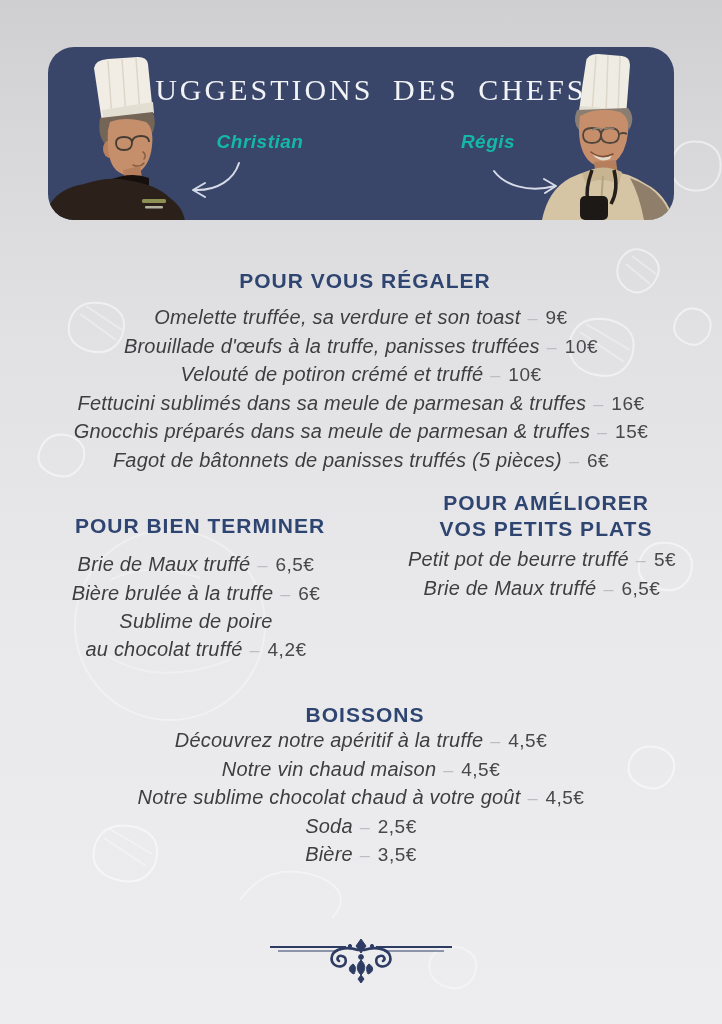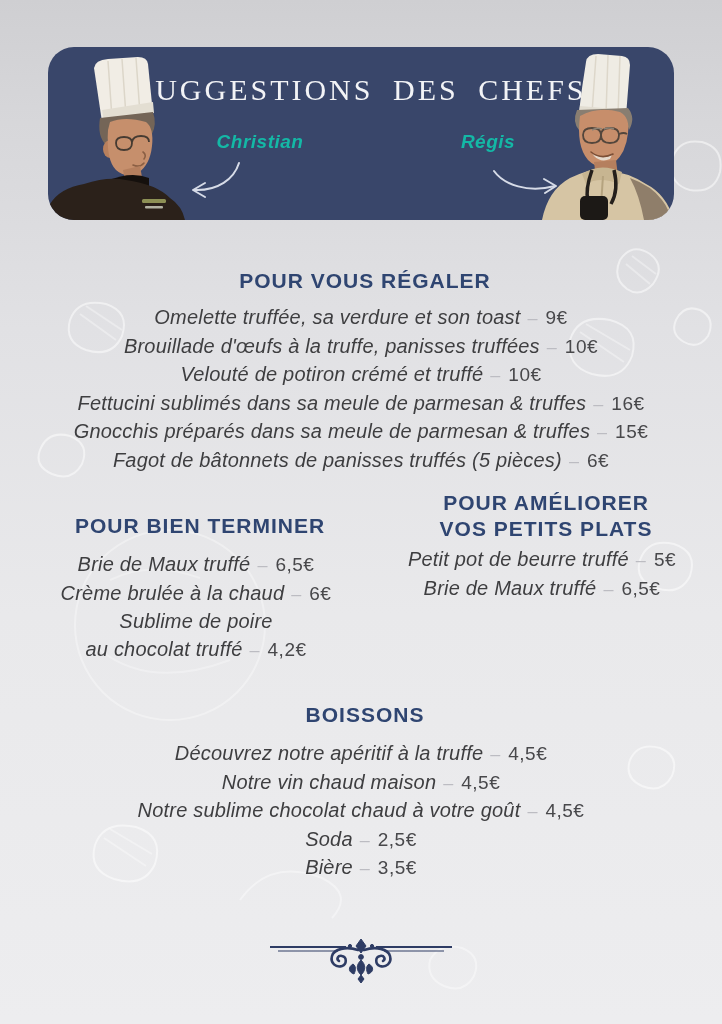--- a/index.html
+++ b/index.html
@@ -48,21 +48,21 @@
   .sec-regaler .items { margin-top:11px; }
 
   .sec-terminer  { position:absolute; top:514px; left:28px;  width:336px; }
   .sec-terminer .items { margin-top:13px; }
 
   .sec-ameliorer { position:absolute; top:490px; left:382px; width:320px; }
   .sec-ameliorer .section-title { line-height:26px; }
   .sec-ameliorer .items { margin-top:4px; }
 
   .sec-boissons { position:absolute; top:703px; left:0; width:722px; }
-  .sec-boissons .items { margin-top:13px; }
+  .sec-boissons .items { }
 
   .ornament { position:absolute; top:936px; left:0; width:722px; text-align:center; }
 </style>
 </head>
 <body>
 
 <div class="page">
 
   <svg class="watermark" width="722" height="1024" viewBox="0 0 722 1024">
     <g fill="none" stroke="#ffffff" stroke-width="2" stroke-opacity="0.5">
@@ -149,21 +149,21 @@
       <div class="item"><span class="dish">Fettucini sublimés dans sa meule de parmesan &amp; truffes</span><span class="dash">–</span><span class="price">16€</span></div>
       <div class="item"><span class="dish">Gnocchis préparés dans sa meule de parmesan &amp; truffes</span><span class="dash">–</span><span class="price">15€</span></div>
       <div class="item"><span class="dish">Fagot de bâtonnets de panisses truffés (5 pièces)</span><span class="dash">–</span><span class="price">6€</span></div>
     </div>
   </div>
 
   <div class="sec-terminer">
     <div class="section-title">POUR BIEN TERMINER</div>
     <div class="items">
       <div class="item"><span class="dish">Brie de Maux truffé</span><span class="dash">–</span><span class="price">6,5€</span></div>
-      <div class="item"><span class="dish">Crème brulée à la chaud</span><span class="dash">–</span><span class="price">6€</span></div>
+      <div class="item"><span class="dish">Bière brulée à la truffe</span><span class="dash">–</span><span class="price">6€</span></div>
       <div class="item"><span class="dish">Sublime de poire
 au chocolat truffé</span><span class="dash">–</span><span class="price">4,2€</span></div>
     </div>
   </div>
 
   <div class="sec-ameliorer">
     <div class="section-title">POUR AMÉLIORER
 VOS PETITS PLATS</div>
     <div class="items">
       <div class="item"><span class="dish">Petit pot de beurre truffé</span><span class="dash">–</span><span class="price">5€</span></div>

